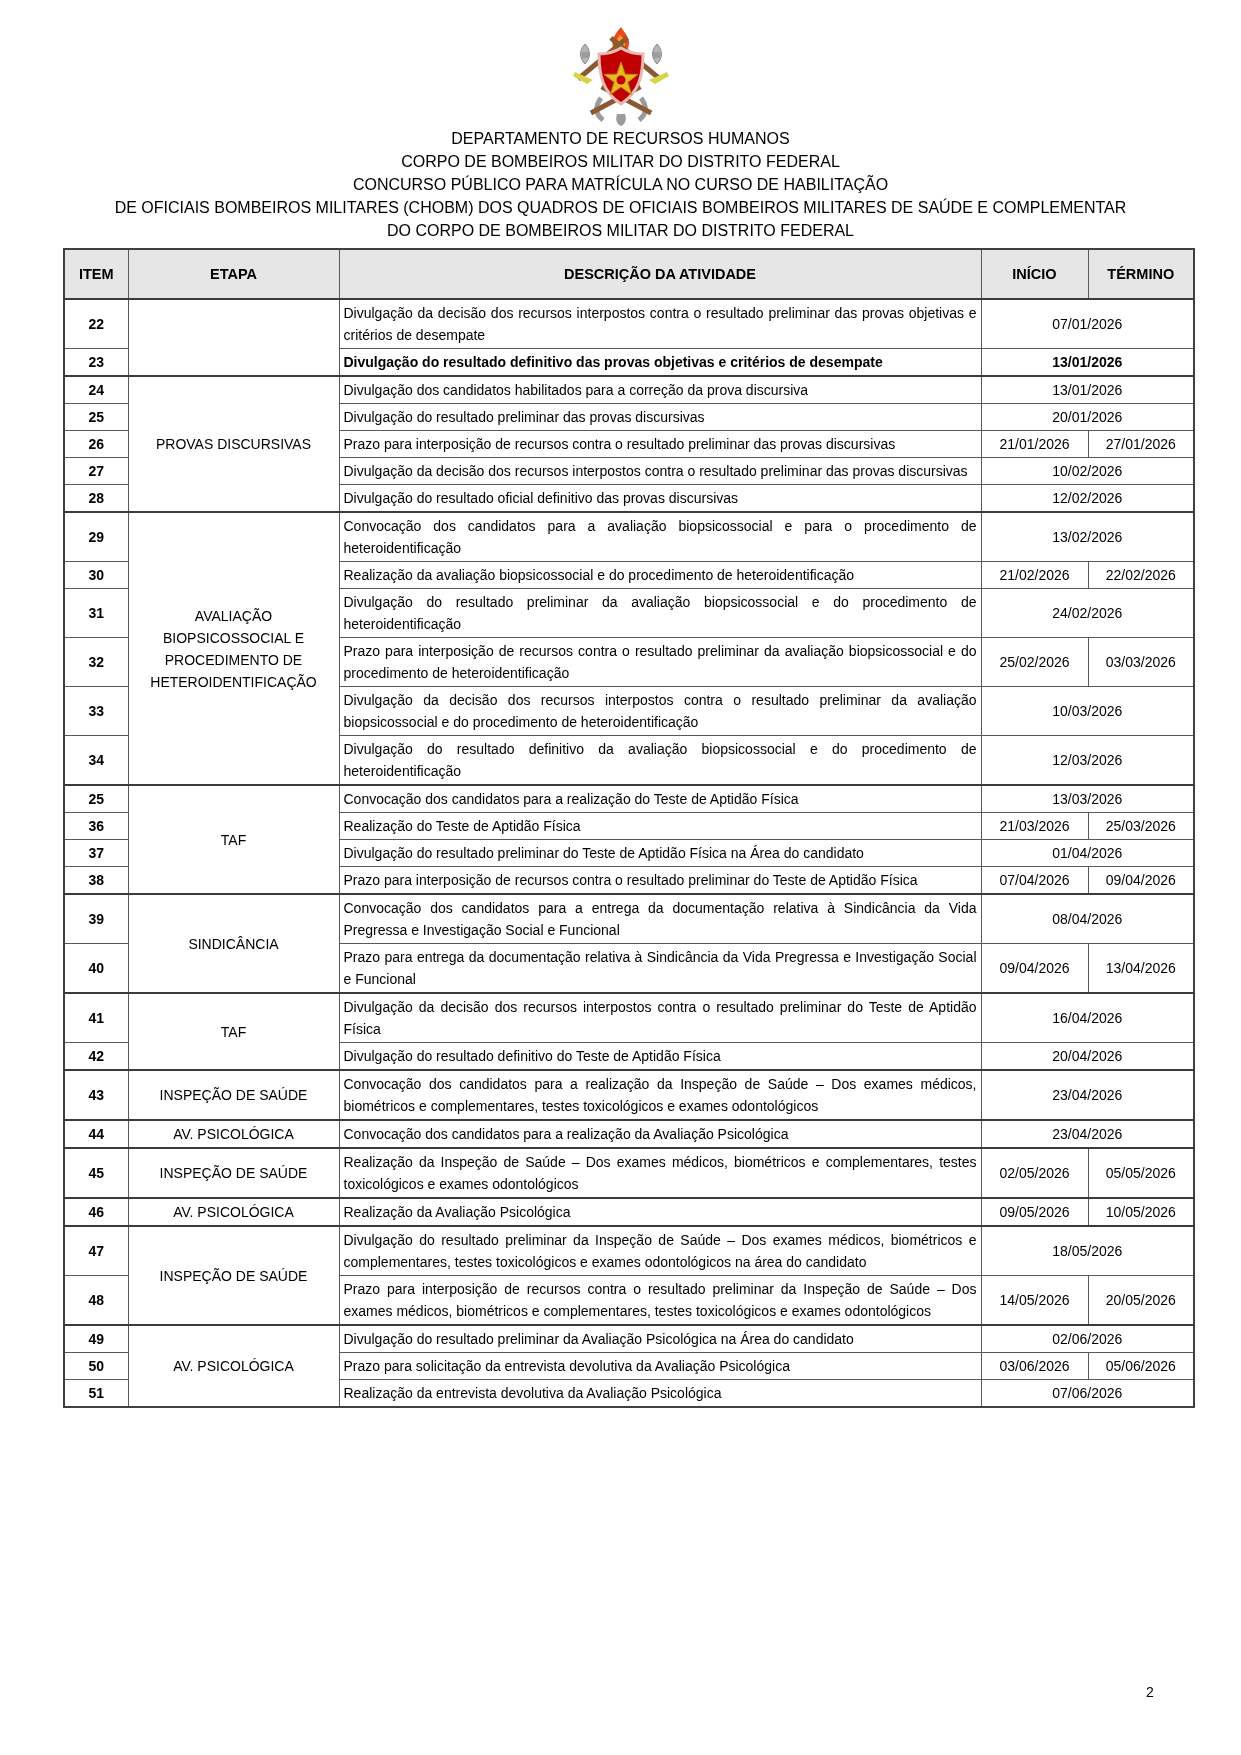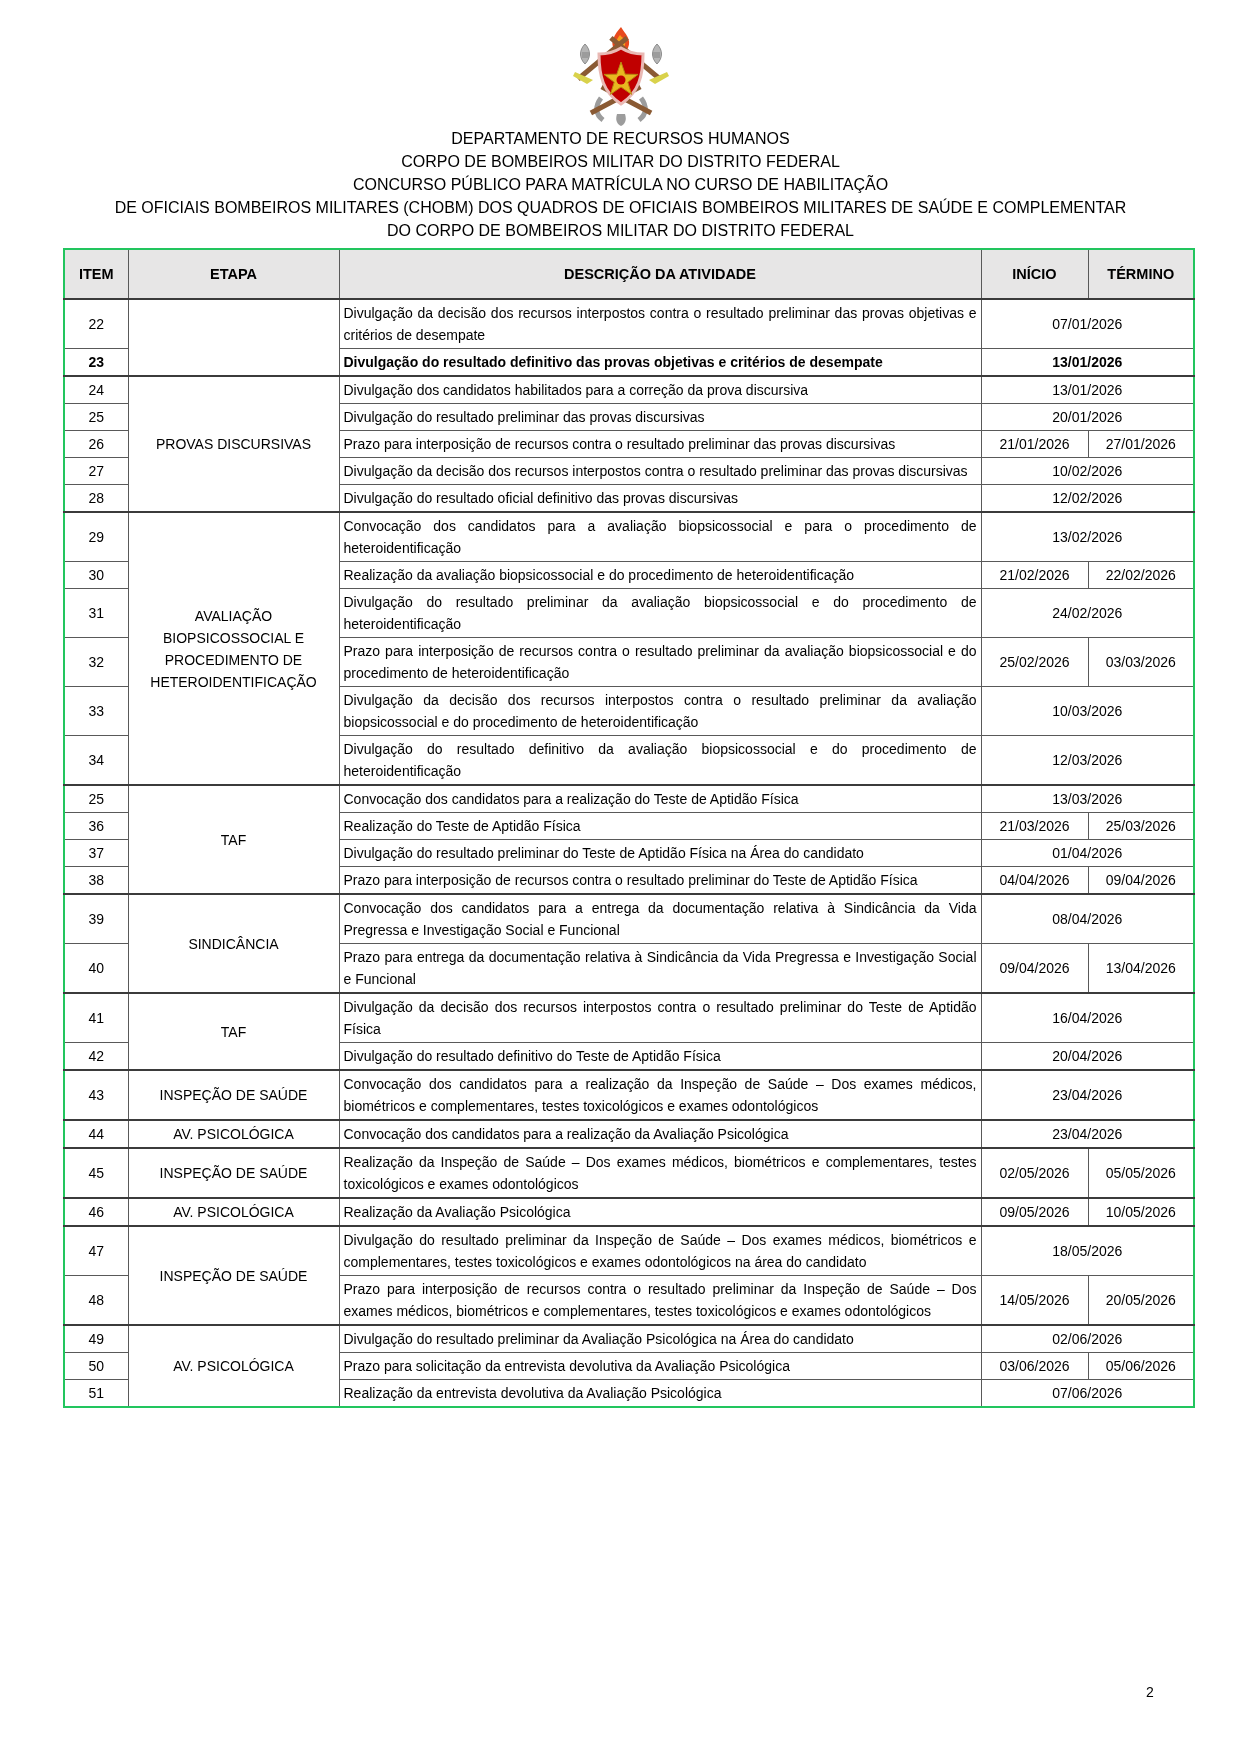--- a/index.html
+++ b/index.html
@@ -30,41 +30,41 @@
     line-height:23px;
     white-space:nowrap;
   }
   table.schedule{
     position:absolute;
     top:248px;
     left:63px;
     width:1130px;
     border-collapse:collapse;
     table-layout:fixed;
-    border:2px solid #22c55e;
+    border:2px solid #404040;
   }
   table.schedule th{
     background:#e7e6e6;
     font-weight:700;
     font-size:14.5px;
     height:44px;
     border:1px solid #595959;
     border-bottom:2px solid #3b3b3b;
     padding:2px 4px;
     text-align:center;
     vertical-align:middle;
   }
   table.schedule td{
     border:1px solid #595959;
     font-size:14px;
     line-height:22px;
     vertical-align:middle;
     padding:2px 4px;
   }
-  td.item{text-align:center;font-weight:400;}
+  td.item{text-align:center;font-weight:700;}
   td.etapa{text-align:center;padding:2px 7px;margin-left:32px;}
   td.desc{text-align:justify;padding:3px 9px;}
   td.date{text-align:center;white-space:nowrap;padding:2px 3px;}
   tr.grp td{border-top:2px solid #3b3b3b;}
   tr.bold-row td{font-weight:700;}
   .page-number{
     position:absolute;
     left:1146px;
     top:1684px;
     font-size:14px;
@@ -215,21 +215,21 @@
           <td class="date">25/03/2026</td>
         </tr>
         <tr>
           <td class="item">37</td>
           <td class="desc">Divulgação do resultado preliminar do Teste de Aptidão Física na Área do candidato</td>
           <td class="date" colspan="2">01/04/2026</td>
         </tr>
         <tr>
           <td class="item">38</td>
           <td class="desc">Prazo para interposição de recursos contra o resultado preliminar do Teste de Aptidão Física</td>
-          <td class="date">04/04/2026</td>
+          <td class="date">07/04/2026</td>
           <td class="date">09/04/2026</td>
         </tr>
         <tr class="grp">
           <td class="item">39</td>
           <td class="etapa" rowspan="2">SINDICÂNCIA</td>
           <td class="desc">Convocação dos candidatos para a entrega da documentação relativa à Sindicância da Vida Pregressa e Investigação Social e Funcional</td>
           <td class="date" colspan="2">08/04/2026</td>
         </tr>
         <tr>
           <td class="item">40</td>

